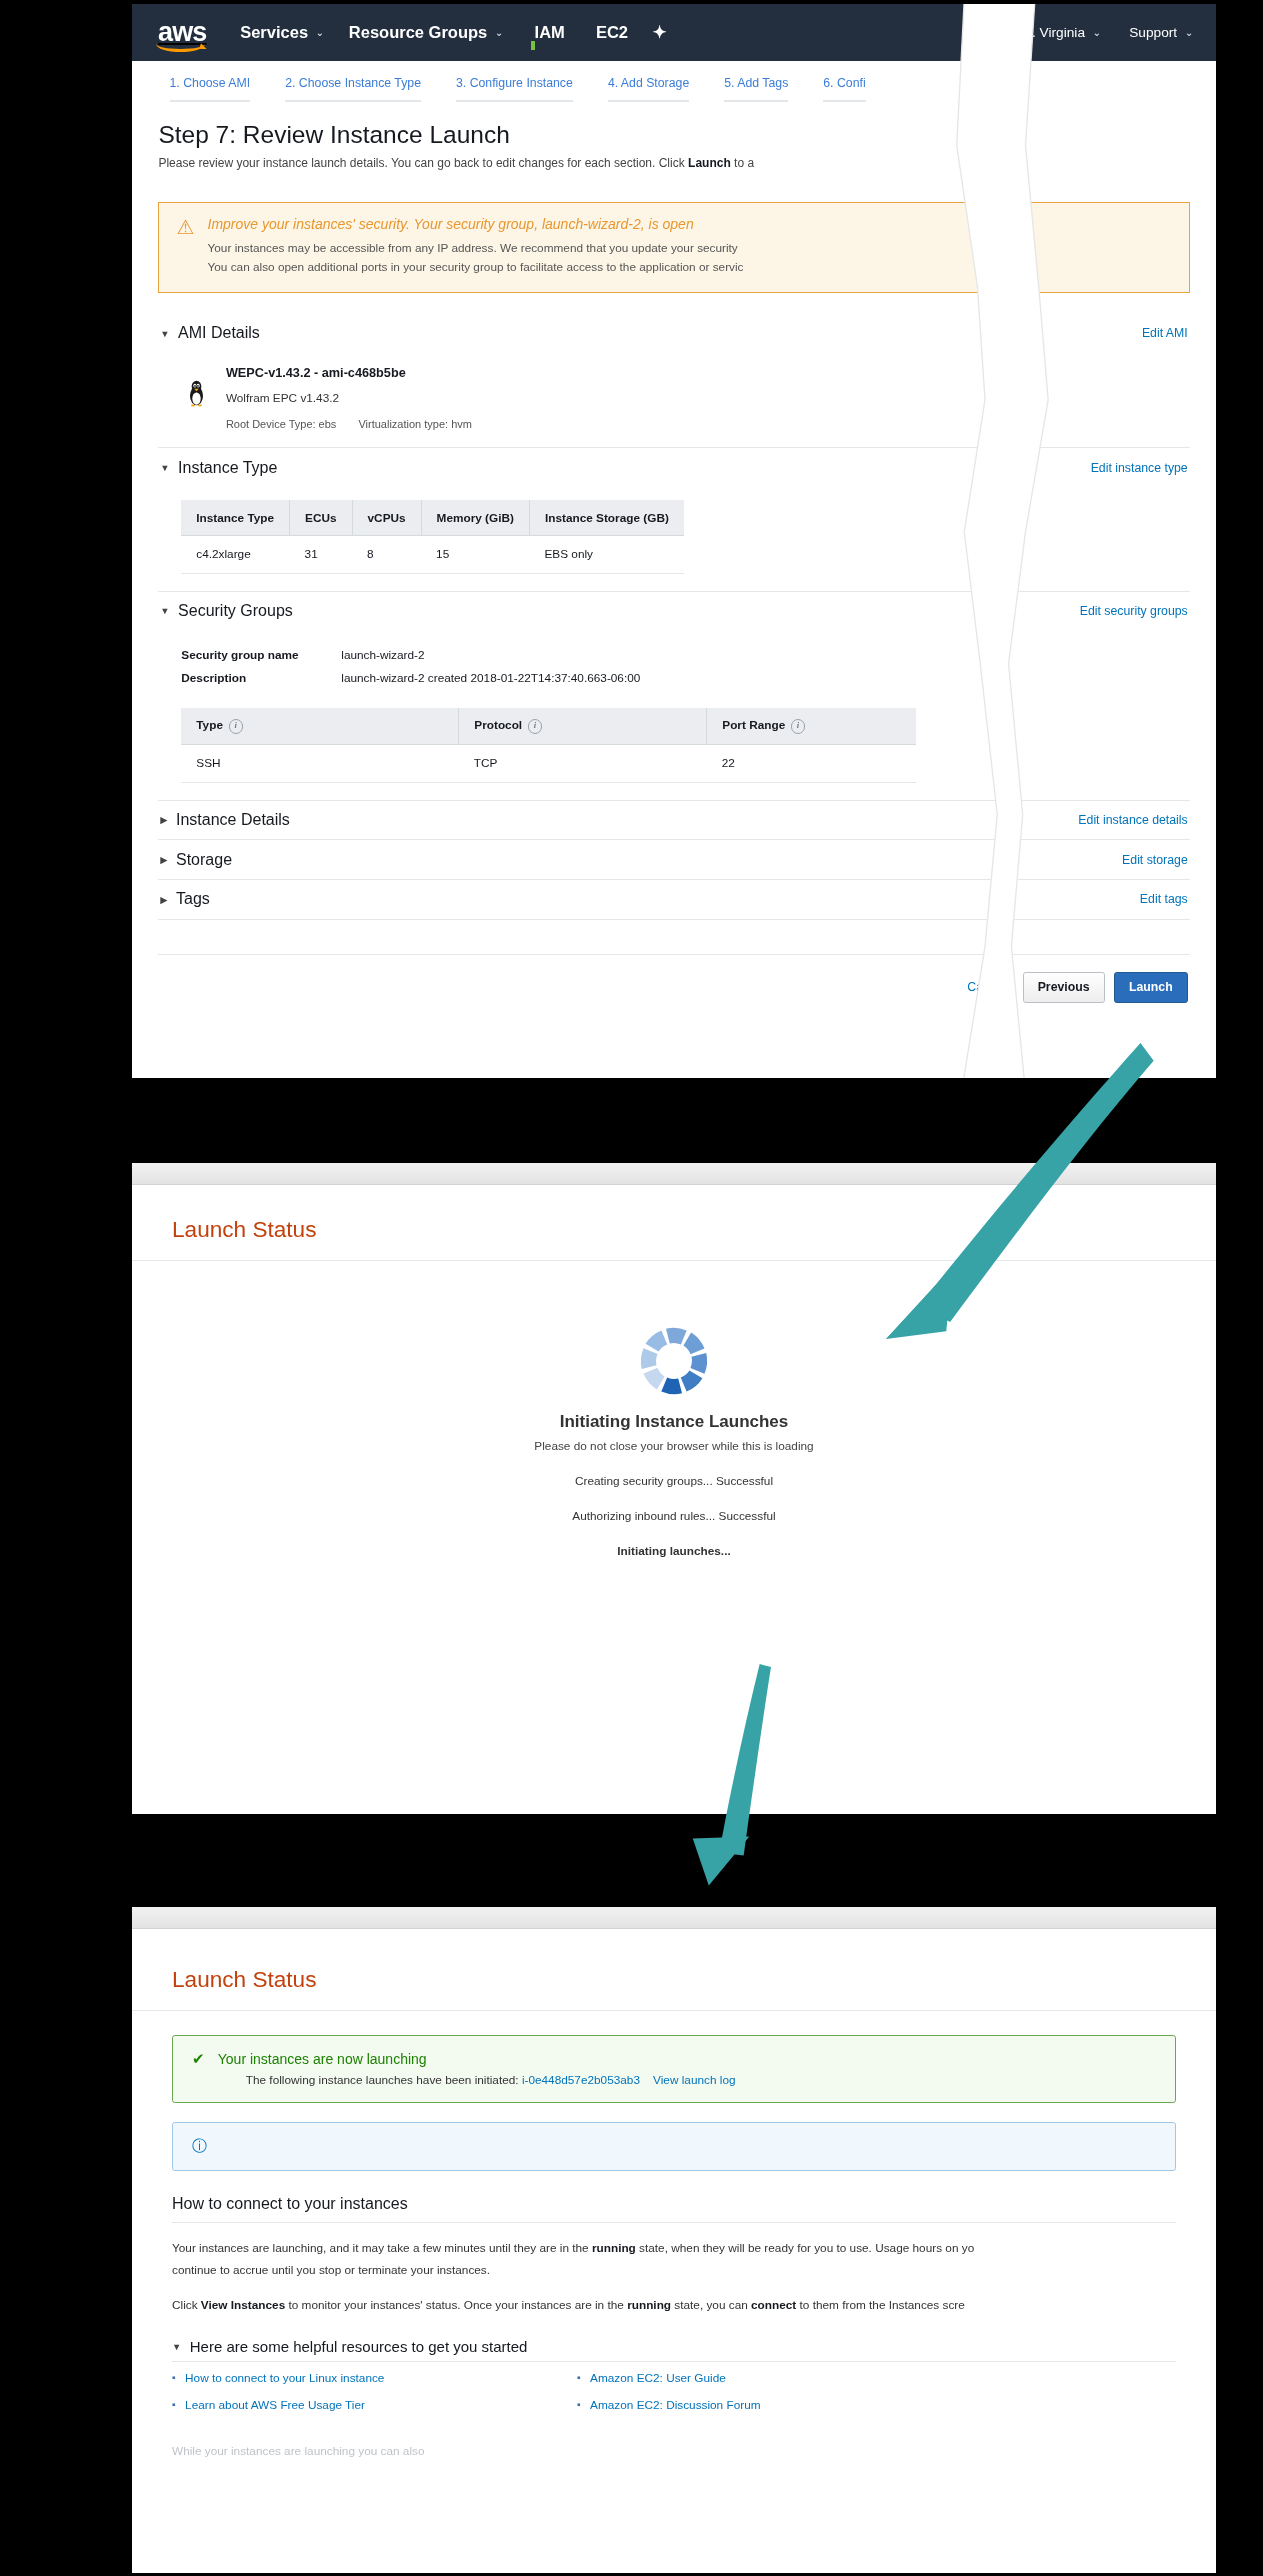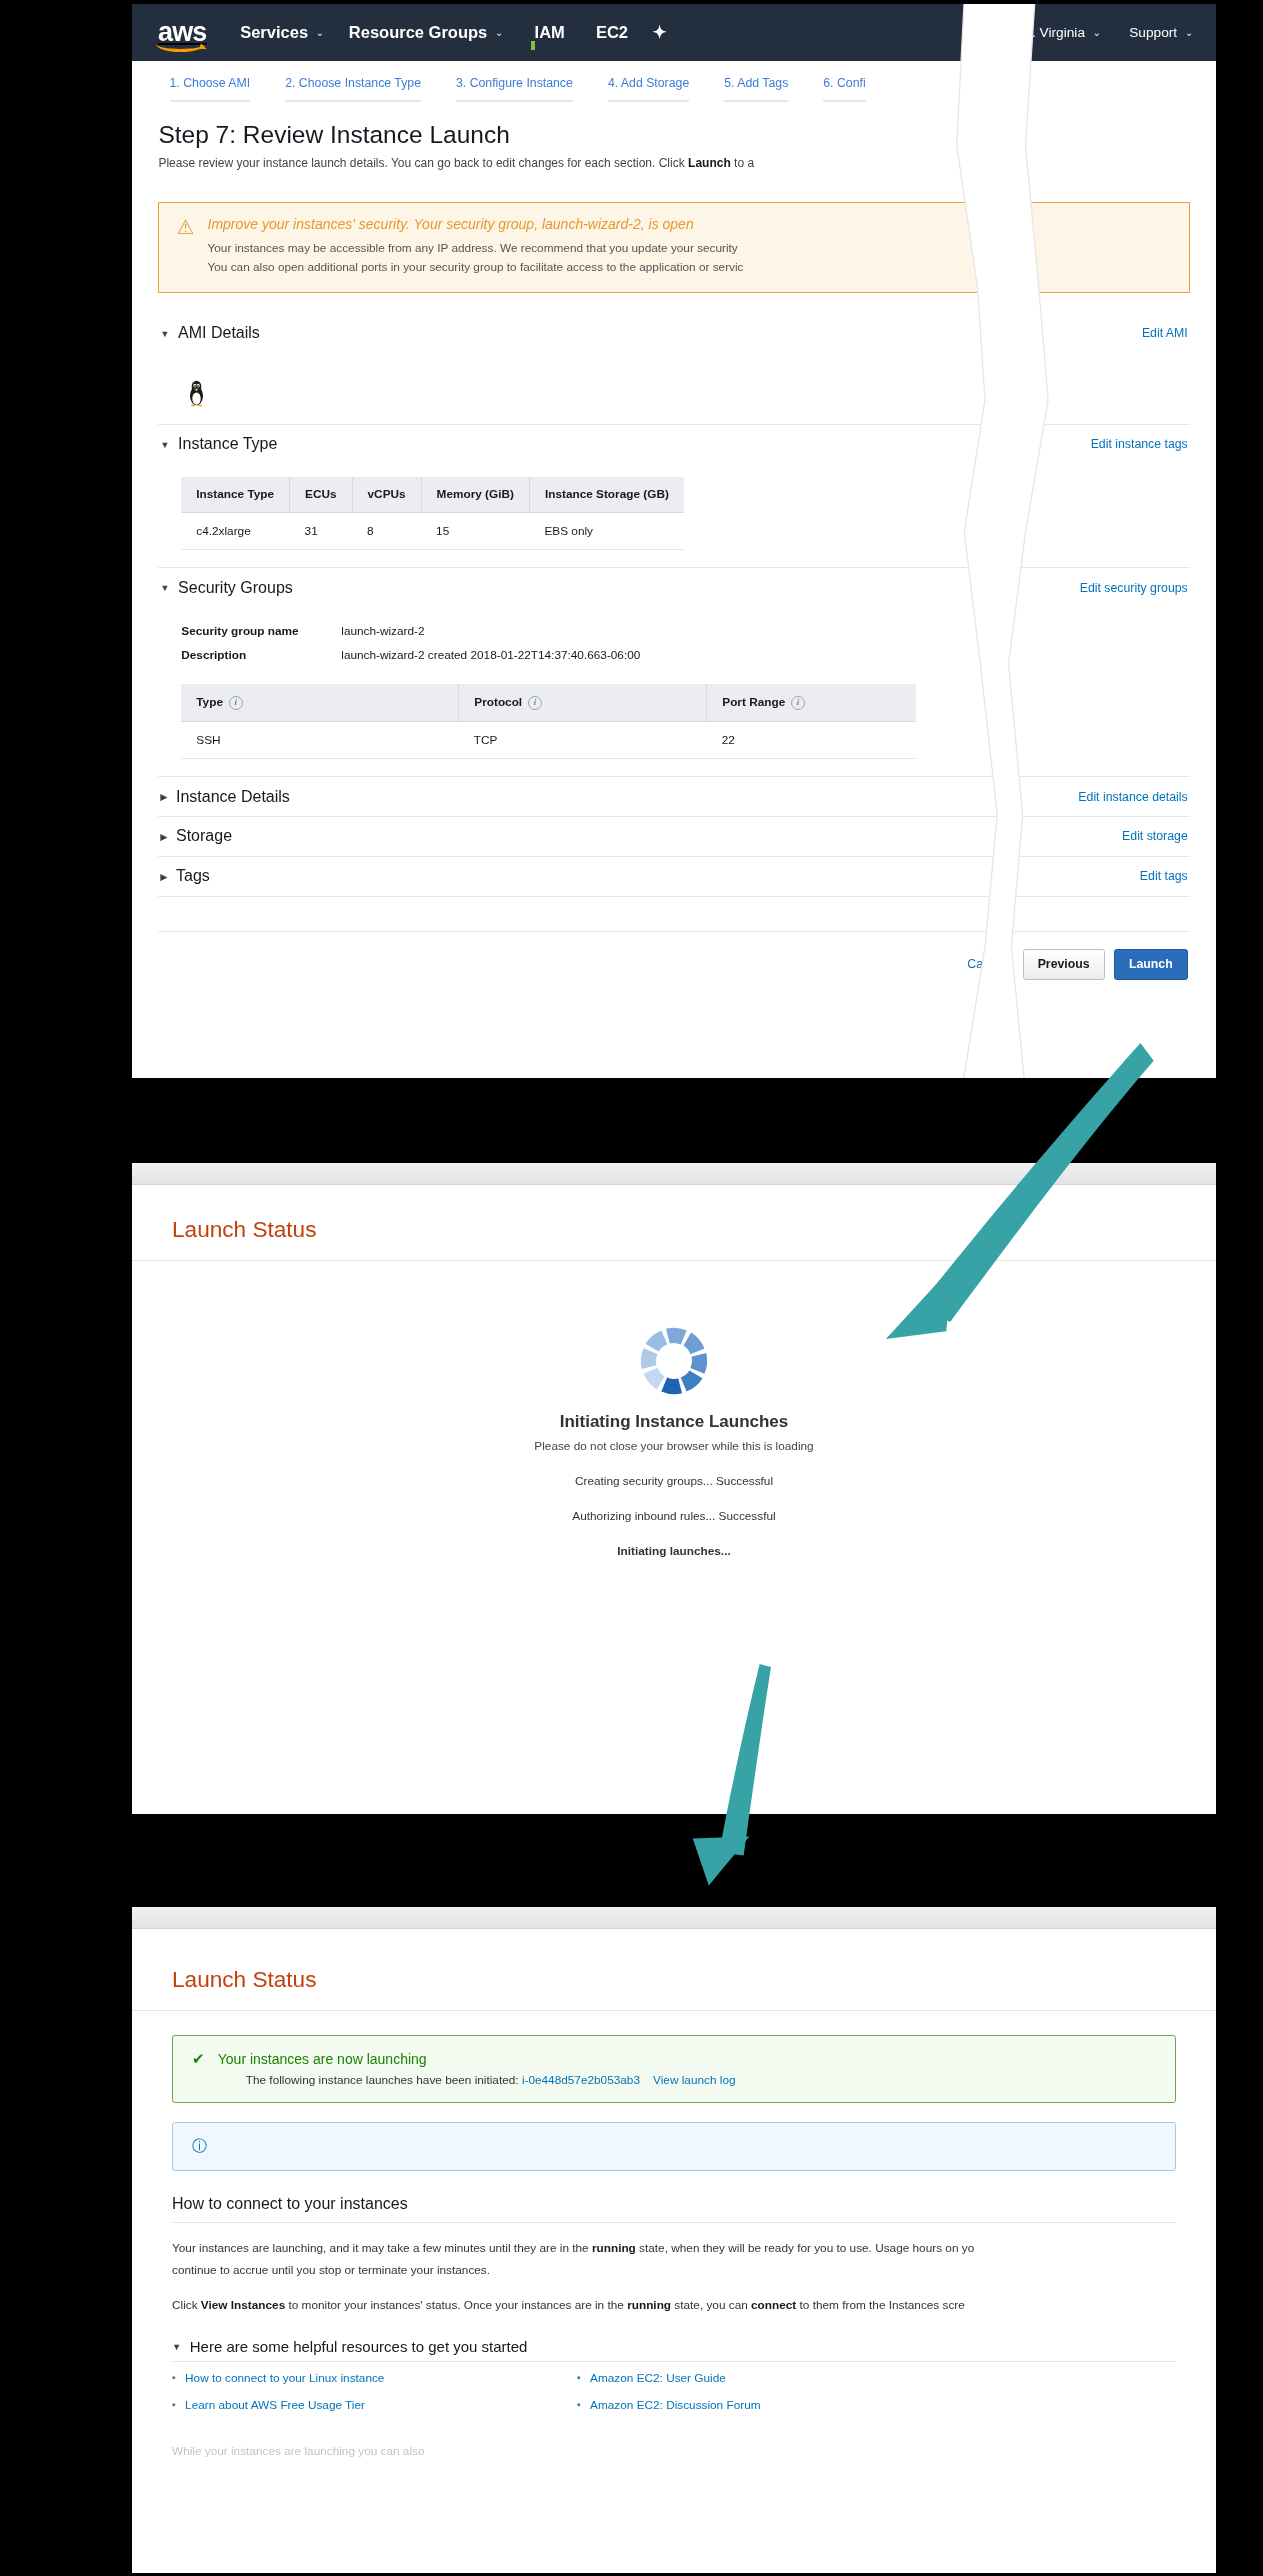--- a/index.html
+++ b/index.html
@@ -188,29 +188,37 @@
               <ellipse cx="10" cy="21" rx="4.5" ry="6.5" fill="#fff"></ellipse>
               <ellipse cx="8.2" cy="7" rx="1.6" ry="2" fill="#fff"></ellipse>
               <ellipse cx="11.8" cy="7" rx="1.6" ry="2" fill="#fff"></ellipse>
               <circle cx="8.4" cy="7.4" r=".9" fill="#111"></circle>
               <circle cx="11.6" cy="7.4" r=".9" fill="#111"></circle>
               <path d="M7.6 10.4 L10 13 L12.4 10.4 Z" fill="#f2b01e"></path>
               <path d="M5 27 q-2 2 1 2.4 q2 .2 2.6-1.6Z" fill="#f2b01e"></path>
               <path d="M15 27 q2 2 -1 2.4 q-2 .2 -2.6-1.6Z" fill="#f2b01e"></path>
             </svg>
           </div>
+          <div>
+            <div class="amititle">WEPC-v1.43.2 - ami-c468b5be</div>
+            <div class="amisub">Wolfram EPC v1.43.2</div>
+            <div class="amimeta">
+              <span>Root Device Type: ebs</span>
+              <span>Virtualization type: hvm</span>
+            </div>
+          </div>
         </div>
       </div>
     </div>
 
     <div class="sect">
       <div class="secthead">
         <span class="tri">▼</span>
         <span class="st">Instance Type</span>
-        <span class="editlink">Edit instance tags</span>
+        <span class="editlink">Edit instance type</span>
       </div>
       <div class="sectbody">
         <table class="awst">
           <tbody>
               <tr>
             <th>Instance Type</th>
             <th>ECUs</th>
             <th>vCPUs</th>
             <th>Memory (GiB)</th>
             <th>Instance Storage (GB)</th>

